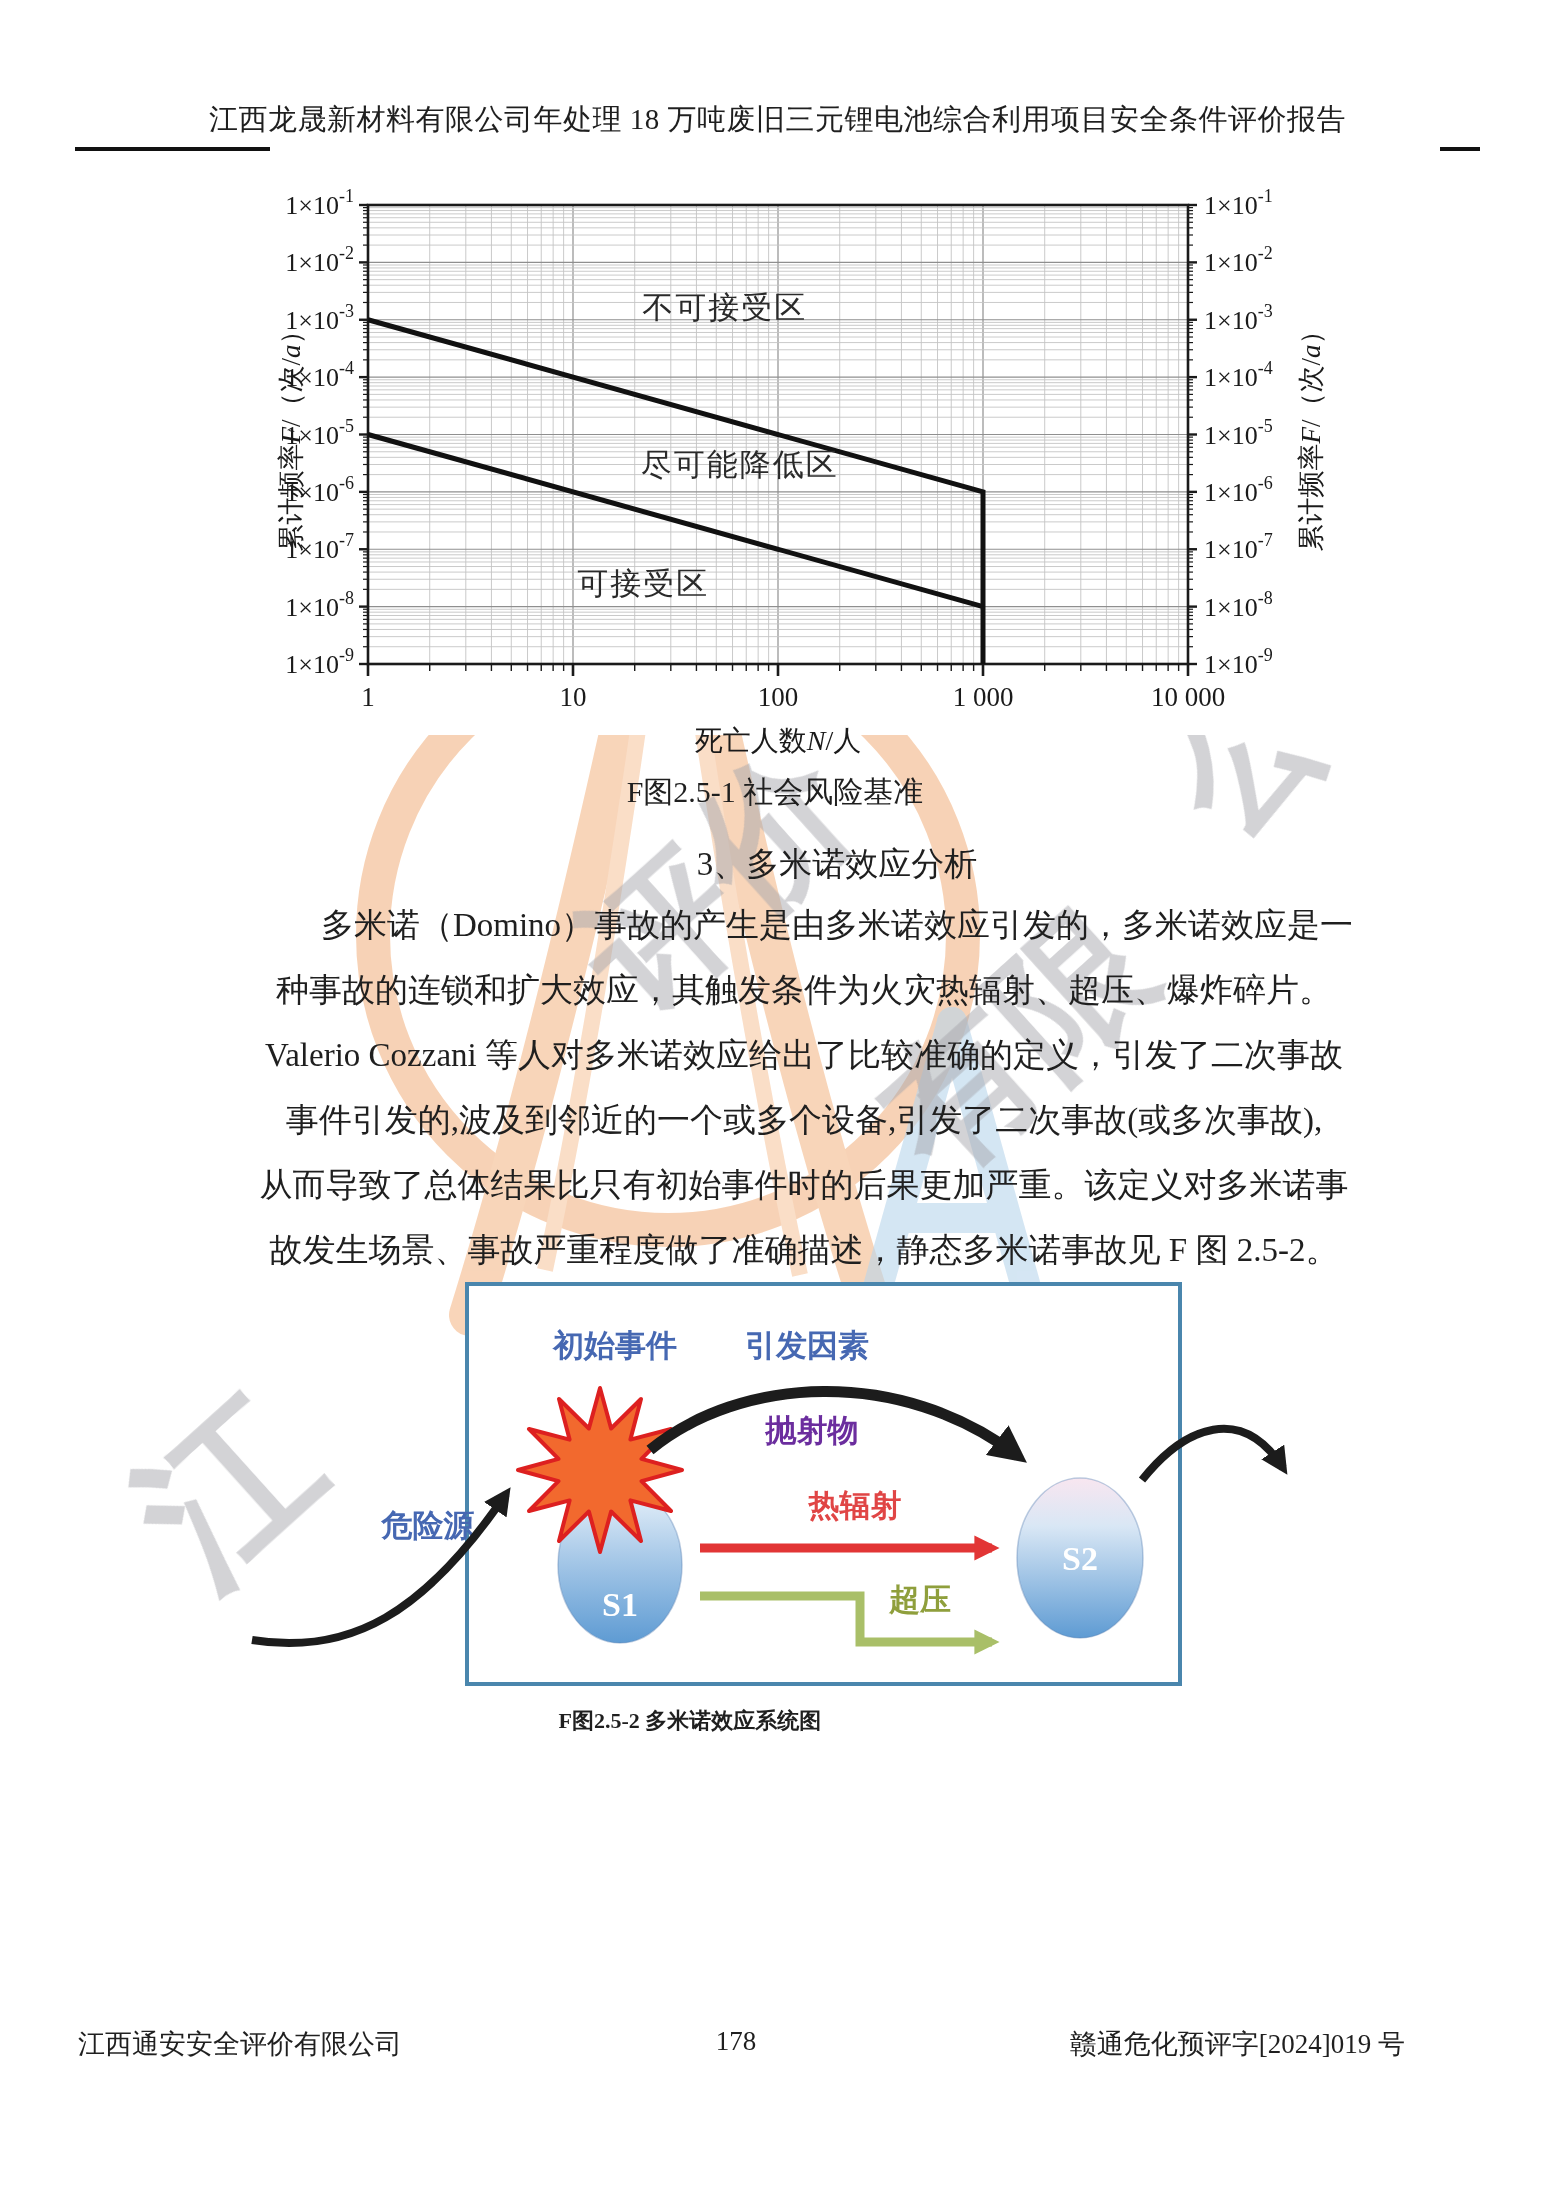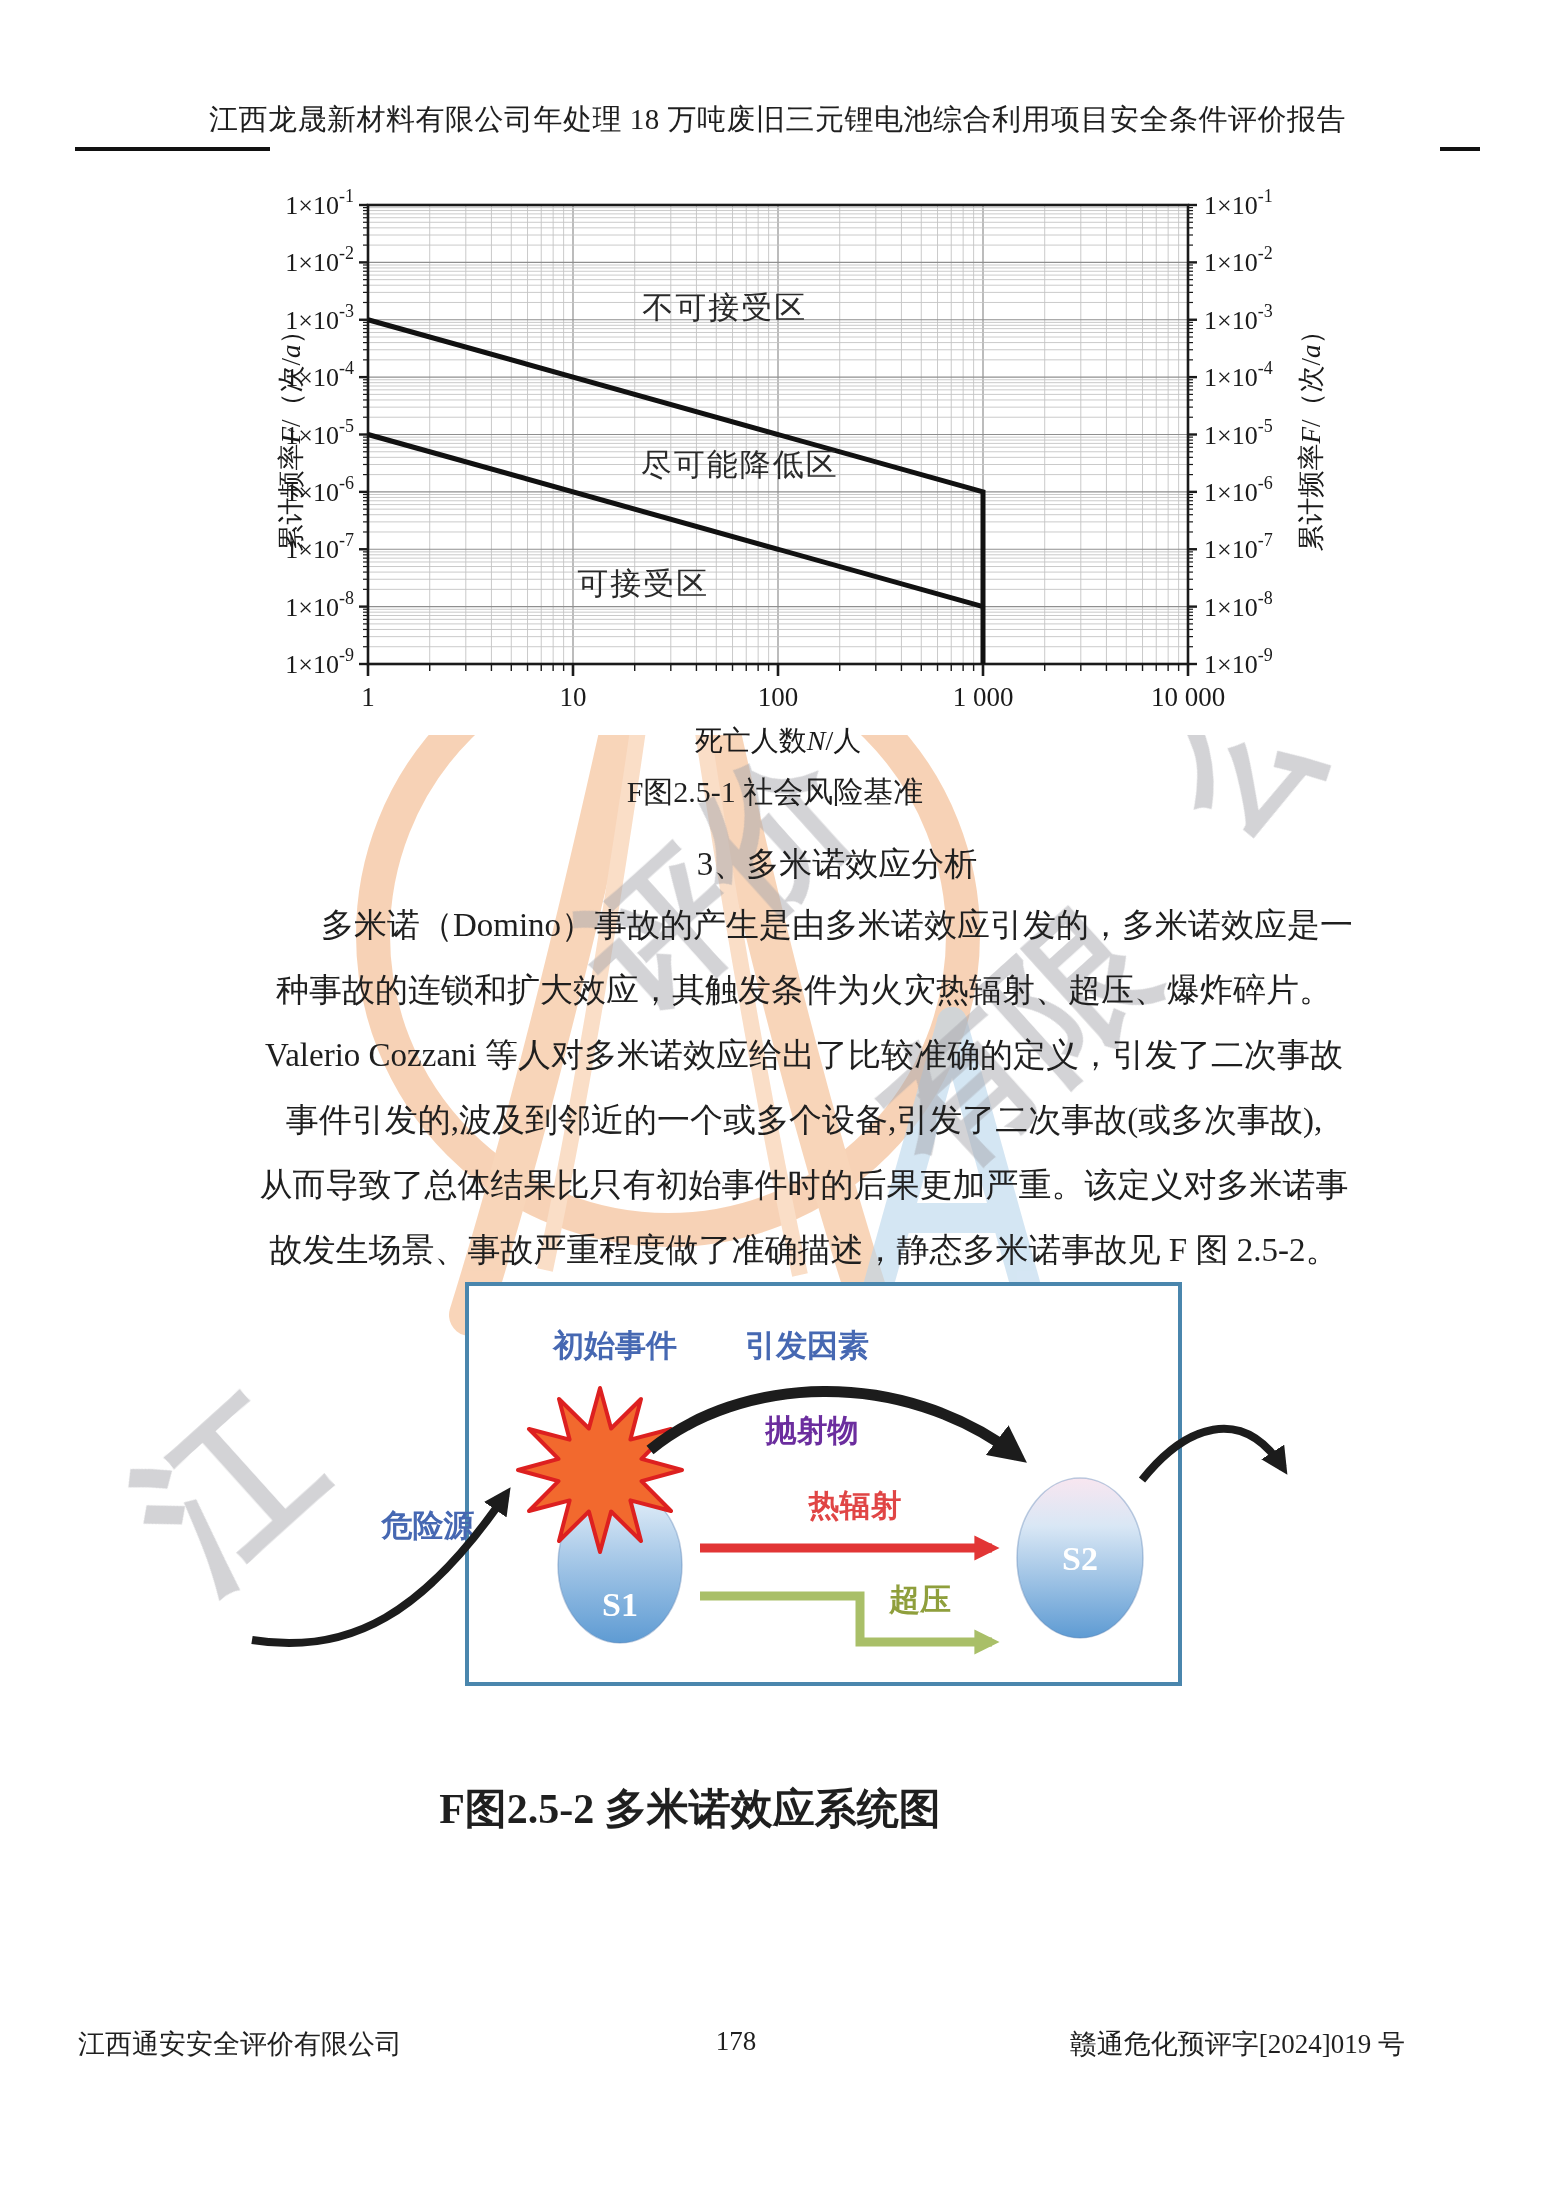--- a/index.html
+++ b/index.html
@@ -5,21 +5,21 @@
   html,body{margin:0;padding:0;background:#ffffff;}
   .page{position:relative;width:1555px;height:2199px;background:#fff;overflow:hidden;
         font-family:"Liberation Serif","DejaVu Serif",serif;color:#1f1f1f;}
   .wm{position:absolute;left:0;top:0;z-index:0;}
   .layer{position:absolute;z-index:2;}
   .hdr-title{position:absolute;top:100px;left:0;width:100%;text-align:center;
              font-size:29px;letter-spacing:0.5px;z-index:2;}
   .hdr-rule{position:absolute;top:147px;left:75px;width:1405px;height:4px;background:#111;z-index:2;}
   .fig-caption{position:absolute;text-align:center;font-size:30px;z-index:2;}
   .cap1{top:772px;left:270px;width:1010px;}
-  .cap2{top:1781px;left:180px;width:1020px;font-weight:bold;font-size:42px;}
+  .cap2{top:1706px;left:180px;width:1020px;font-weight:bold;font-size:22px;}
   .bodytext{position:absolute;top:835px;left:190px;width:1228px;z-index:2;font-size:33px;text-align:center;}
   .bodytext .h{line-height:58px;text-indent:66px;}
   .bodytext .ln{line-height:65px;white-space:nowrap;}
   .bodytext .ind{text-indent:66px;}
   .footer{position:absolute;top:2026px;left:0;width:100%;padding:0;z-index:2;
           display:flex;justify-content:space-between;font-size:27px;}
   .footer .f-l{margin-left:78px;}
   .footer .f-r{margin-right:150px;}
   svg text{font-family:"Liberation Serif","DejaVu Serif",serif;}
 </style>

